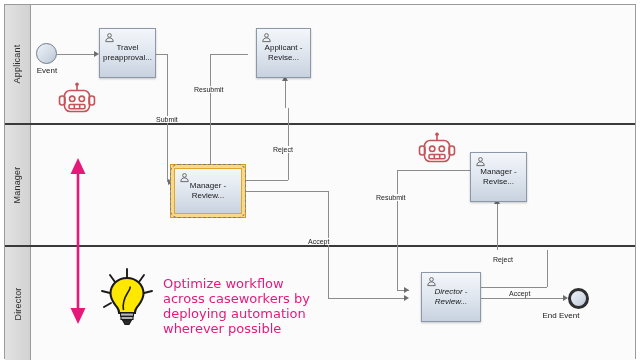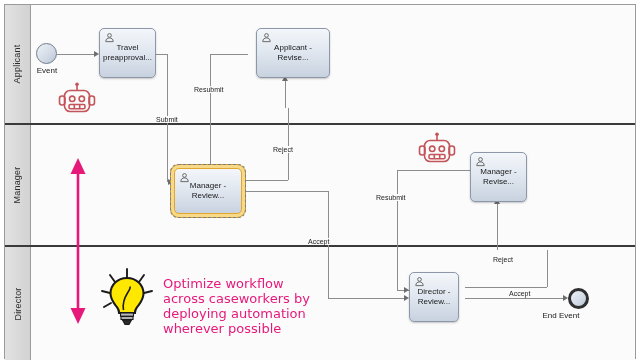--- a/index.html
+++ b/index.html
@@ -62,21 +62,21 @@
     right: 0;
     height: 100%;
     background: #fbfbfb;
   }
 
   
   .task {
     position: absolute;
     box-sizing: border-box;
     border: 1px solid #8c97a8;
-    border-radius: 5px;
+    border-radius: 0;
     background: linear-gradient(to bottom, #f3f6fa 0%, #e3e9f1 42%, #c8d2df 100%);
     box-shadow: 0 1px 2px rgba(0,0,0,.22);
     display: flex;
     align-items: center;
     justify-content: center;
     z-index: 5;
   }
   .task-label {
     font-size: 8px;
     line-height: 10px;
@@ -249,21 +249,21 @@
   <div class="event-caption" style="left:536px; top:311px; width:50px;">End Event</div>
 
   <div class="task" style="left:99px; top:28px; width:57px; height:50px;">
     <svg class="user-icon" viewBox="0 0 16 16">
       <circle cx="8" cy="5" r="2.7" fill="none" stroke="#5c5c5c" stroke-width="1.3"></circle>
       <path d="M2.6 14 C2.6 10.2 5.1 8.6 8 8.6 C10.9 8.6 13.4 10.2 13.4 14 Z" fill="none" stroke="#5c5c5c" stroke-width="1.3"></path>
     </svg>
     <div class="task-label">Travel<br>preapproval...</div>
   </div>
 
-  <div class="task" style="left:256px; top:28px; width:74px; height:50px;justify-content:center;">
+  <div class="task" style="left:256px; top:28px; width:55px; height:50px;justify-content:center;">
     <svg class="user-icon" viewBox="0 0 16 16">
       <circle cx="8" cy="5" r="2.7" fill="none" stroke="#5c5c5c" stroke-width="1.3"></circle>
       <path d="M2.6 14 C2.6 10.2 5.1 8.6 8 8.6 C10.9 8.6 13.4 10.2 13.4 14 Z" fill="none" stroke="#5c5c5c" stroke-width="1.3"></path>
     </svg>
     <div class="task-label">Applicant -<br>Revise...</div>
   </div>
 
   <div class="task selected" style="left:174px; top:168px; width:68px; height:46px;">
     <div class="sel-dashes"></div>
     <svg class="user-icon" viewBox="0 0 16 16">
@@ -274,21 +274,21 @@
   </div>
 
   <div class="task" style="left:470px; top:152px; width:57px; height:50px;">
     <svg class="user-icon" viewBox="0 0 16 16">
       <circle cx="8" cy="5" r="2.7" fill="none" stroke="#5c5c5c" stroke-width="1.3"></circle>
       <path d="M2.6 14 C2.6 10.2 5.1 8.6 8 8.6 C10.9 8.6 13.4 10.2 13.4 14 Z" fill="none" stroke="#5c5c5c" stroke-width="1.3"></path>
     </svg>
     <div class="task-label">Manager -<br>Revise...</div>
   </div>
 
-  <div class="task" style="left:409px; top:272px; width:50px; height:50px;">
+  <div class="task" style="left:421px; top:272px; width:60px; height:50px;font-style:italic;">
     <svg class="user-icon" viewBox="0 0 16 16">
       <circle cx="8" cy="5" r="2.7" fill="none" stroke="#5c5c5c" stroke-width="1.3"></circle>
       <path d="M2.6 14 C2.6 10.2 5.1 8.6 8 8.6 C10.9 8.6 13.4 10.2 13.4 14 Z" fill="none" stroke="#5c5c5c" stroke-width="1.3"></path>
     </svg>
     <div class="task-label">Director -<br>Review...</div>
   </div>
 
   <svg class="robot" style="left:57px; top:82px;" width="40" height="36" viewBox="0 0 40 36">
     <g fill="none" stroke="#c4545a" stroke-width="1.6">
       <line x1="20" y1="2" x2="20" y2="8"></line>

